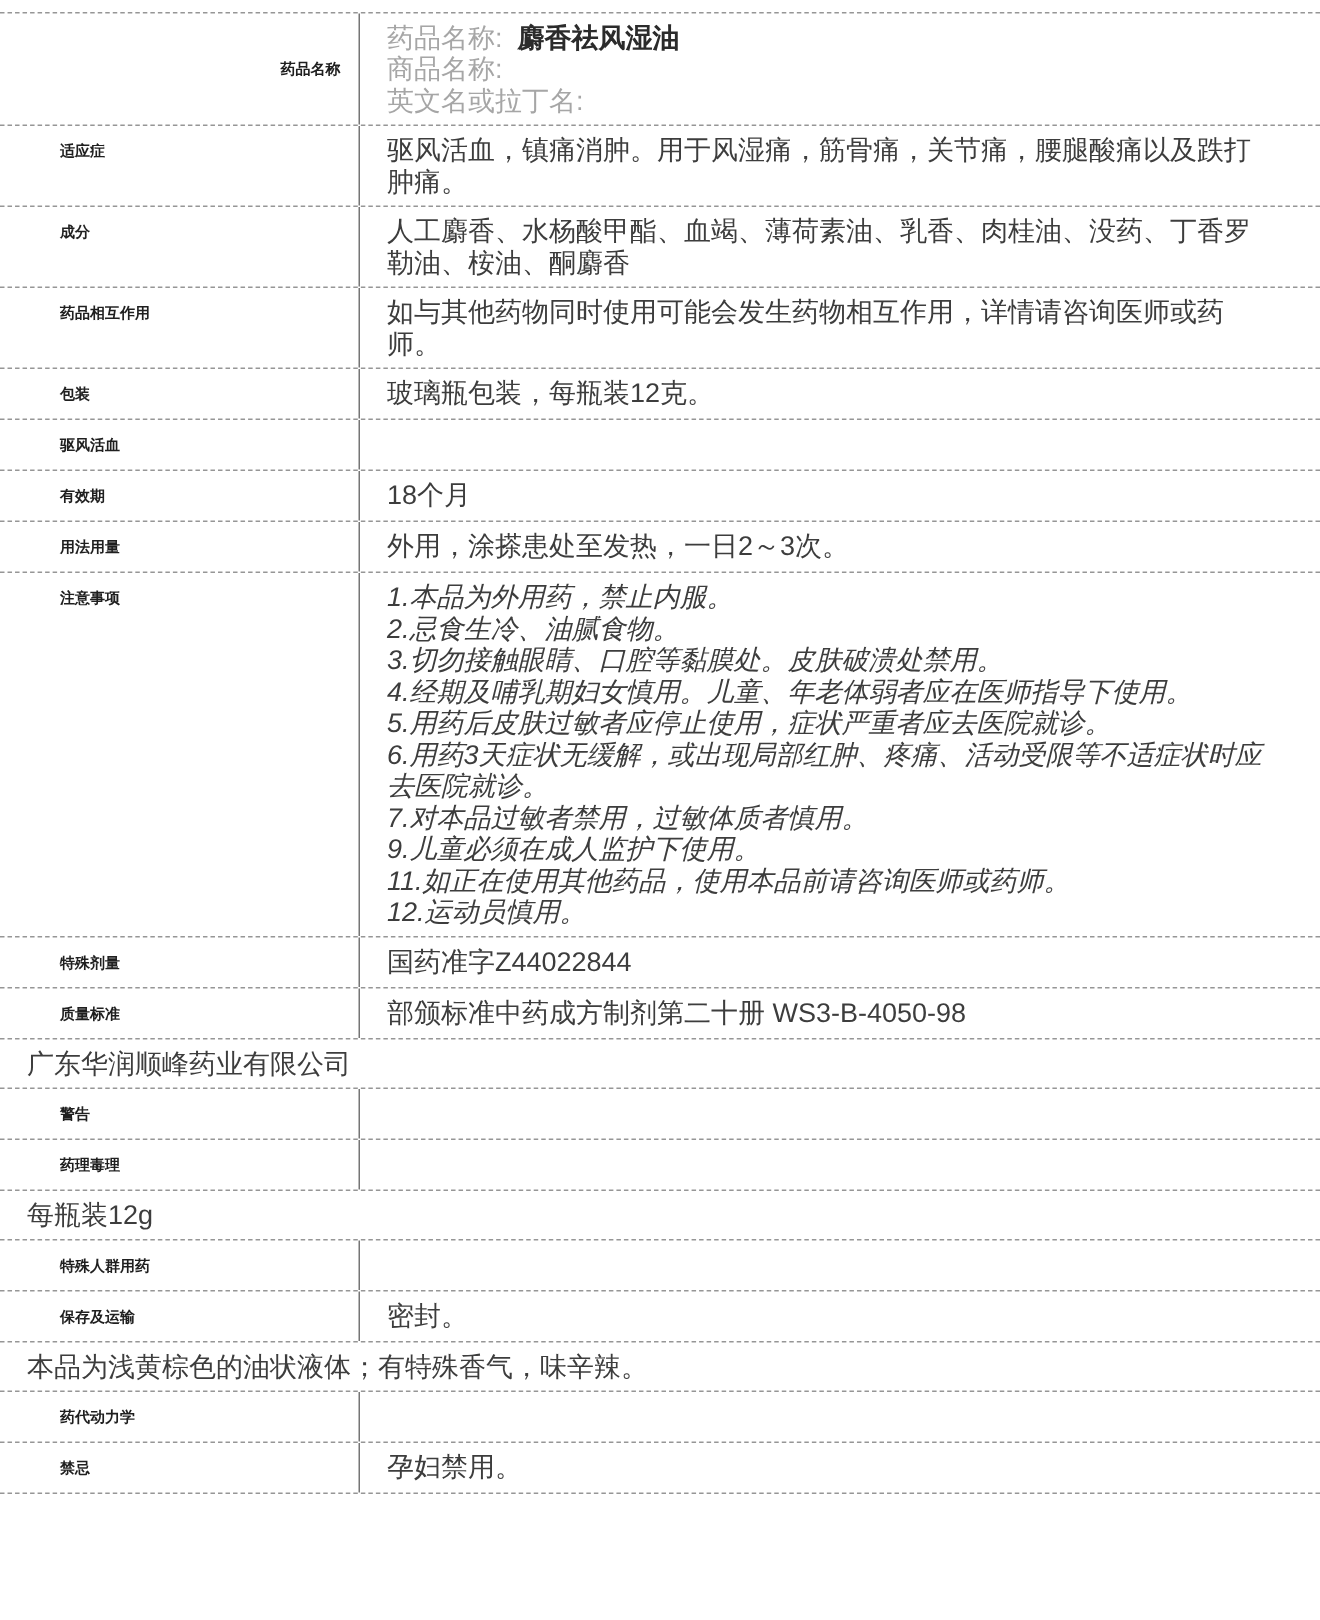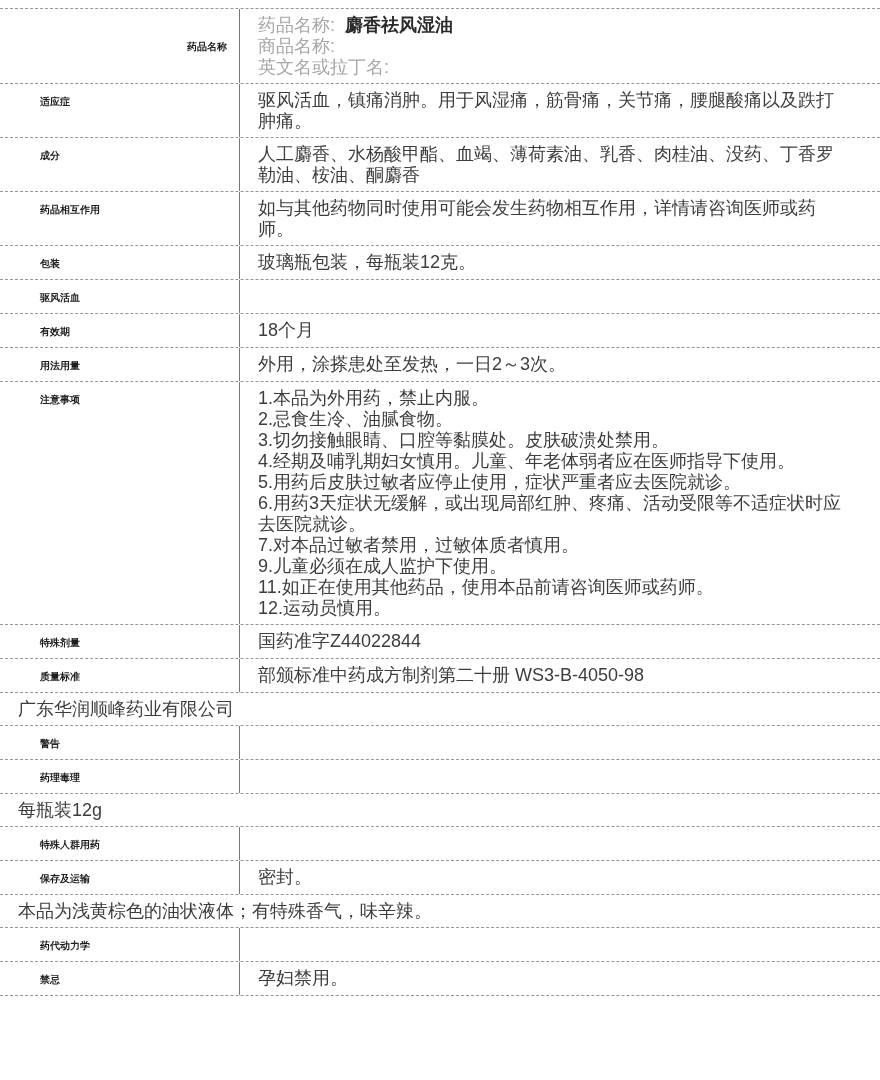--- a/index.html
+++ b/index.html
@@ -50,21 +50,21 @@
     padding-top: 0;
     padding-bottom: 0;
   }
   .field-line { line-height: 21px; }
   .field-key { color: #a6a6a6; }
   .field-value {
     color: #2b2b2b;
     font-weight: bold;
     margin-left: 10px;
   }
-  .note-line { line-height: 21px; }
+  .note-line { line-height: 21px; font-style: italic; }
 </style>
 </head>
 <body>
 
 <div class="drug-table">
     <div class="row center-label">
       <div class="label-cell">药品名称</div>
       <div class="content-cell">
         <div class="field-line"><span class="field-key">药品名称:</span><span class="field-value">麝香祛风湿油</span></div>
         <div class="field-line"><span class="field-key">商品名称:</span><span class="field-value"></span></div>

